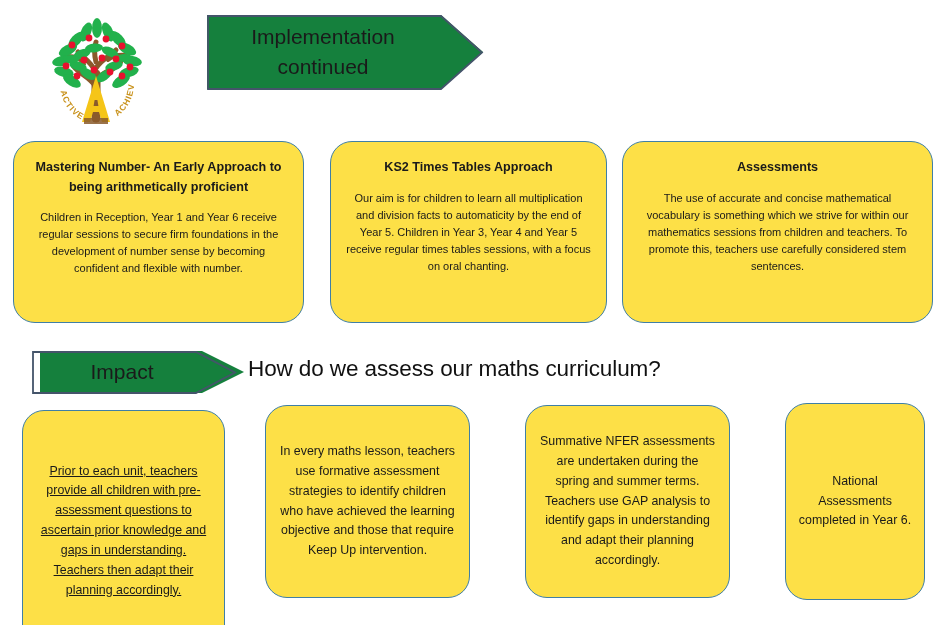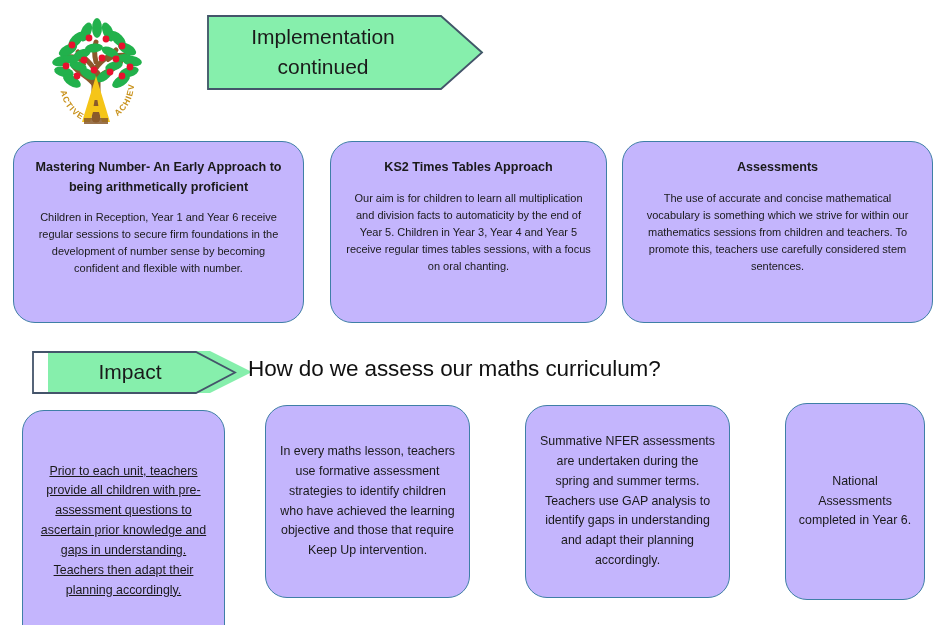--- a/index.html
+++ b/index.html
@@ -34,21 +34,21 @@
   .logo svg { display: block; width: 104px; height: 112px; }
 
   
   .arrow-banner {
     position: absolute;
     box-sizing: border-box;
     display: flex;
     align-items: center;
     justify-content: center;
     text-align: center;
-    background: #86efac;
+    background: #15803d;
     color: #1a1a1a;
     -webkit-clip-path: polygon(0 0, calc(100% - 42px) 0, 100% 50%, calc(100% - 42px) 100%, 0 100%);
     clip-path: polygon(0 0, calc(100% - 42px) 0, 100% 50%, calc(100% - 42px) 100%, 0 100%);
   }
   .arrow-outline {
     position: absolute;
     pointer-events: none;
   }
   .arrow-outline svg { display: block; }
 
@@ -57,21 +57,21 @@
     top: 15px;
     width: 276px;
     height: 74px;
     font-size: 21px;
     line-height: 1.45;
     padding-right: 44px;
   }
   .arrow-impl .arrow-label { width: 100%; }
 
   .arrow-impact {
-    left: 48px;
+    left: 40px;
     top: 351px;
     width: 204px;
     height: 42px;
     font-size: 21px;
     padding-right: 40px;
   }
 
   
   .section-heading {
     position: absolute;
@@ -81,21 +81,21 @@
     font-weight: normal;
     letter-spacing: -0.1px;
     white-space: nowrap;
     color: #111111;
   }
 
   
   .box {
     position: absolute;
     box-sizing: border-box;
-    background: #c4b5fd;
+    background: #fde047;
     border: 1.4px solid #3f7fa6;
     border-radius: 22px;
     display: flex;
     flex-direction: column;
     align-items: center;
     justify-content: flex-start;
     text-align: center;
     color: #1a1a1a;
   }
   .box .box-title {

